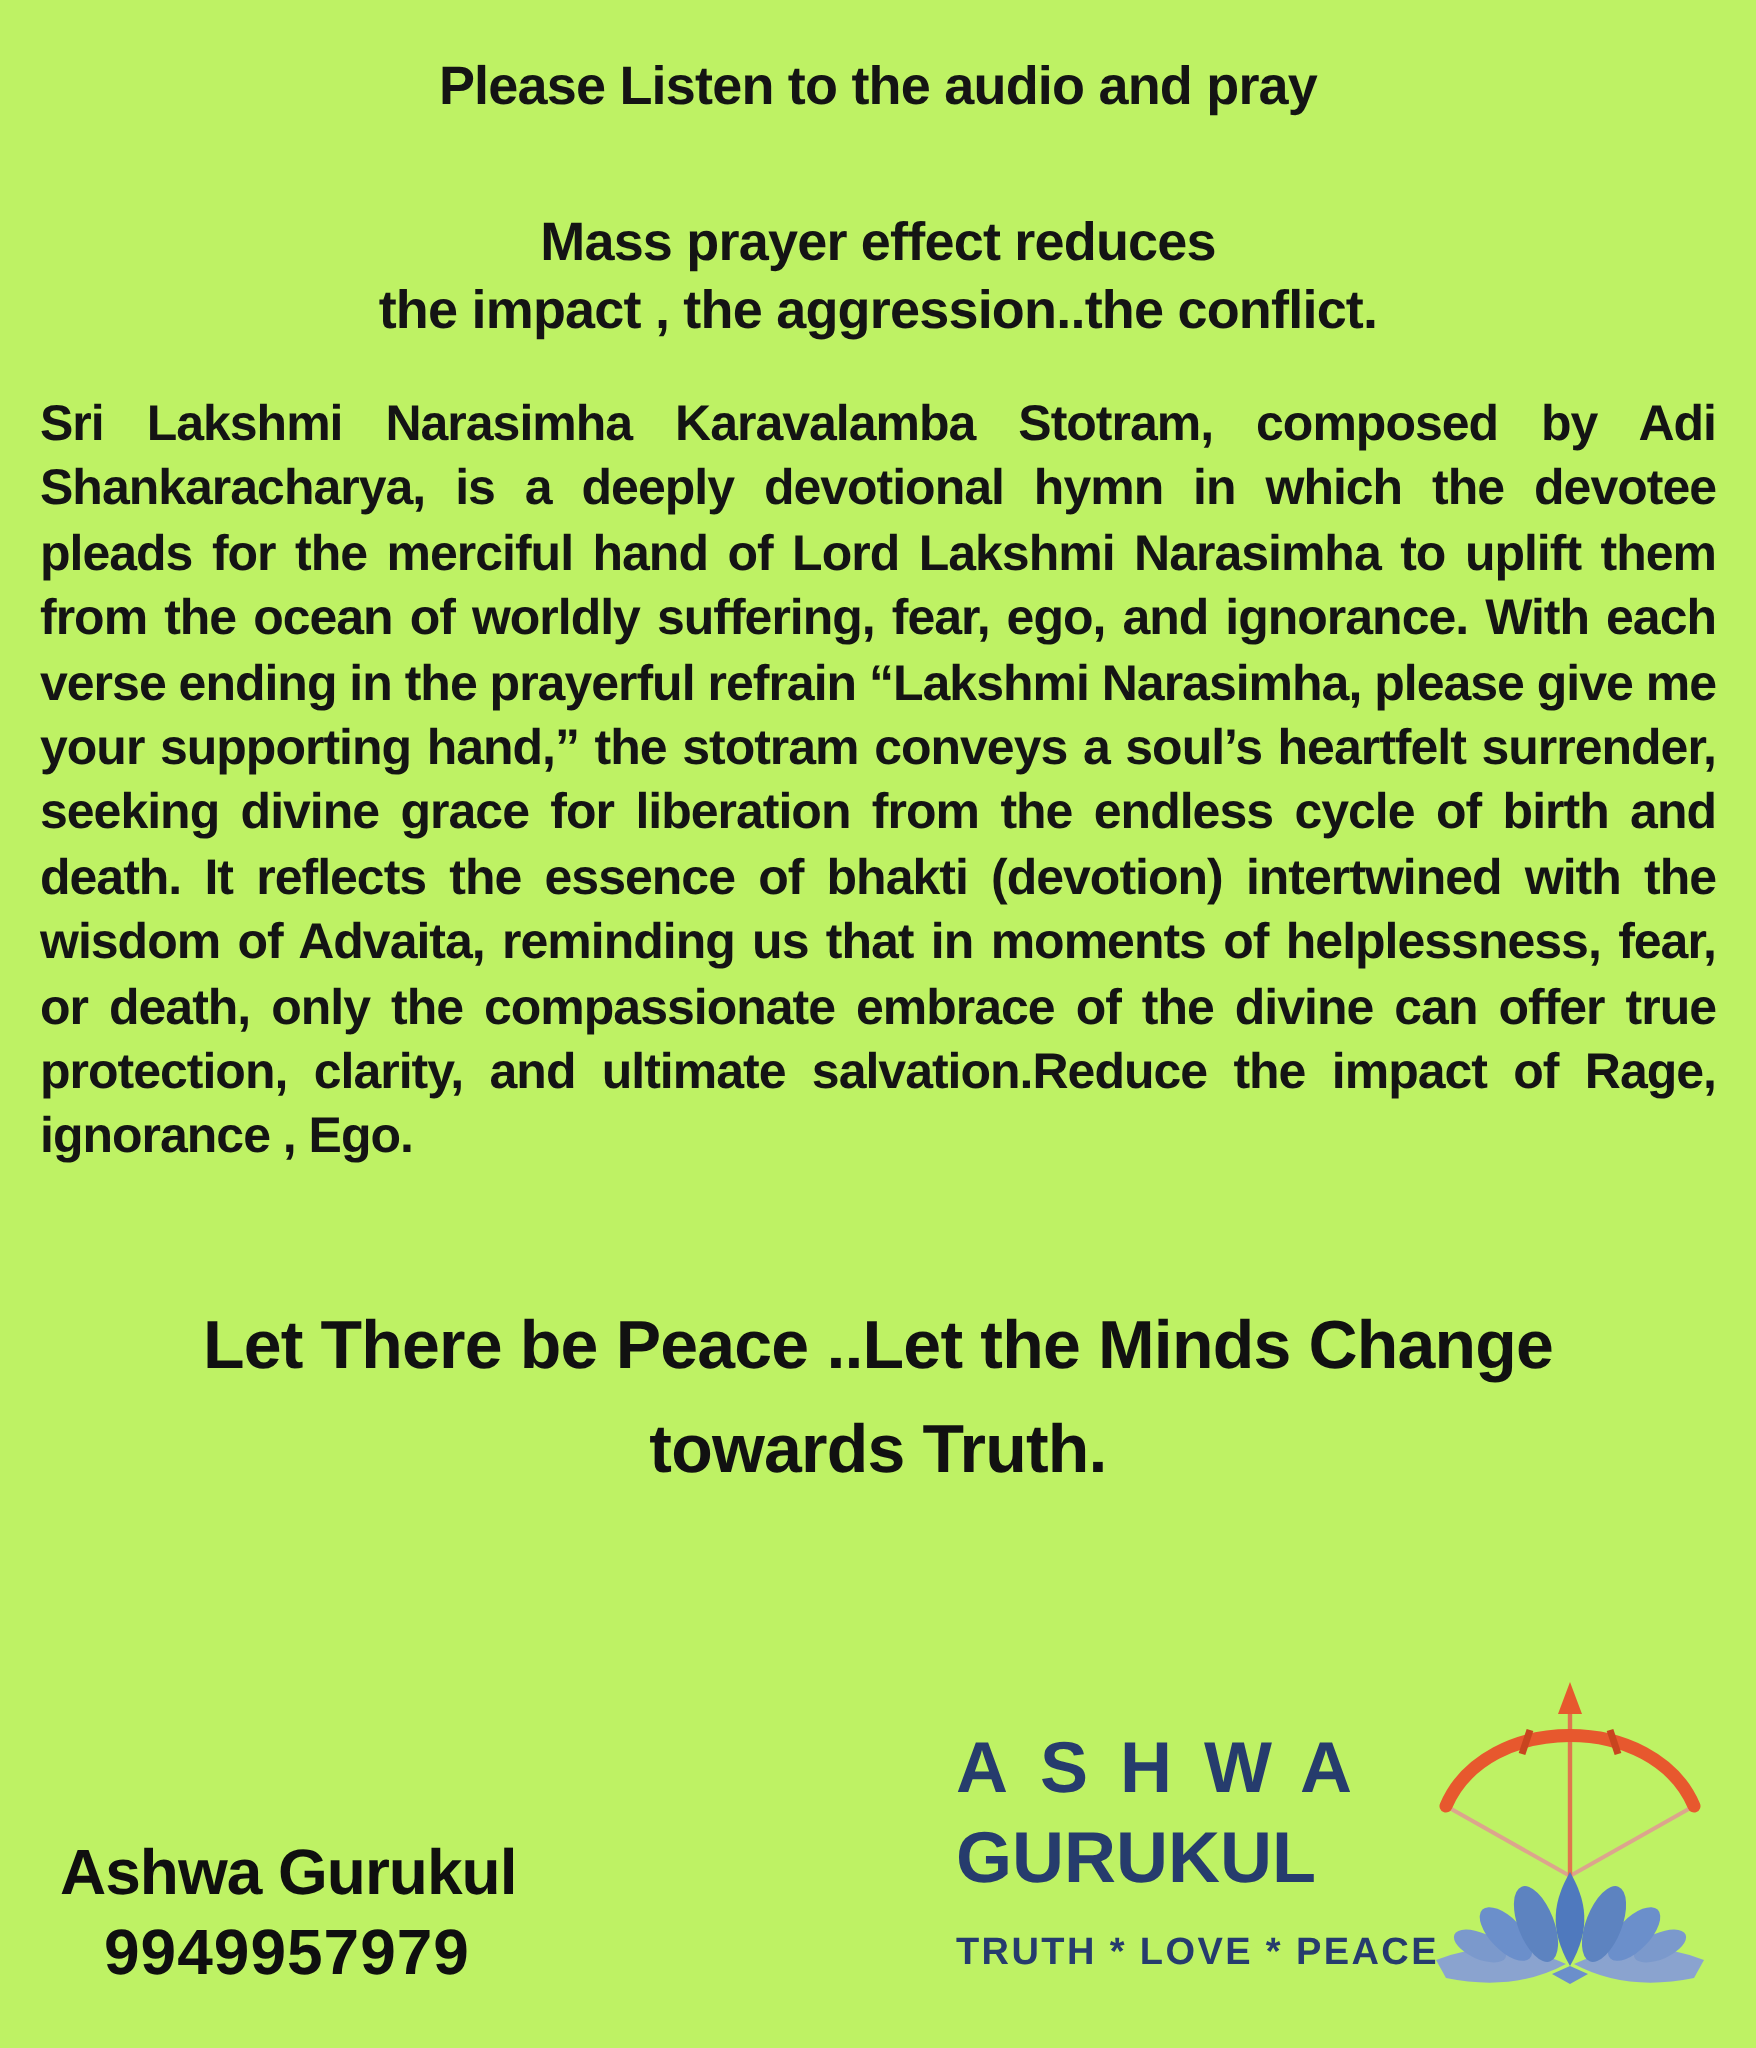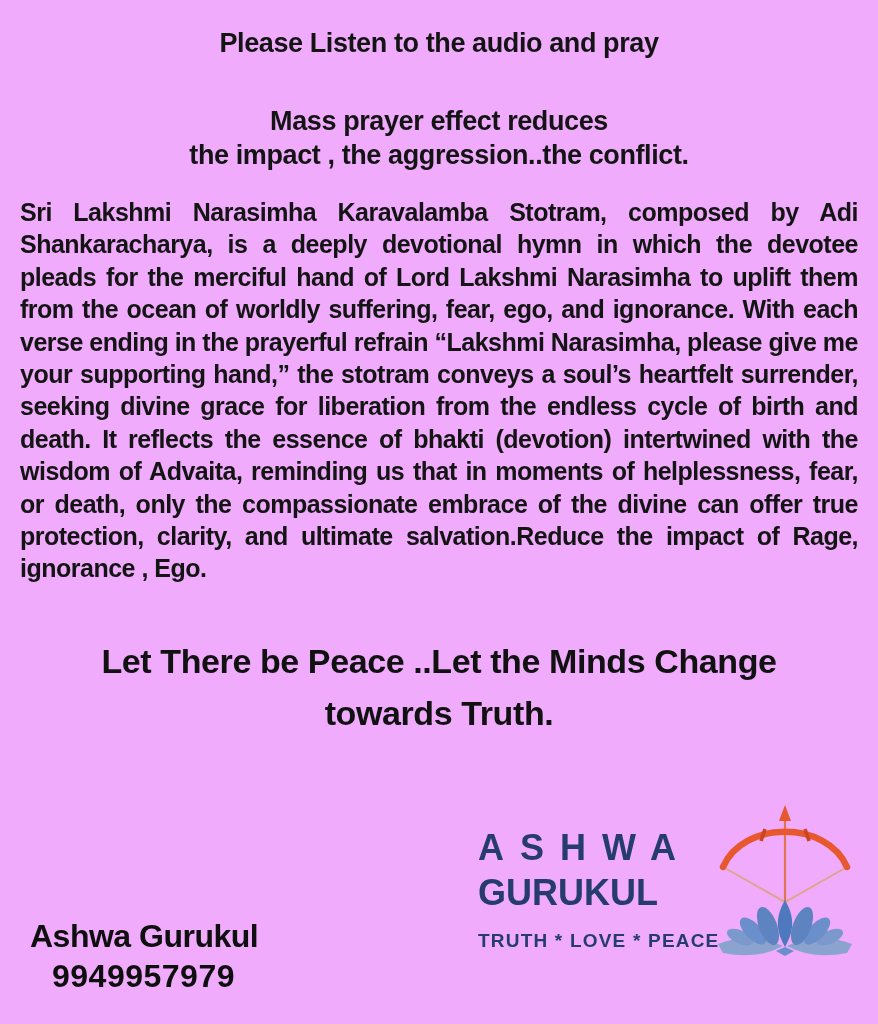--- a/index.html
+++ b/index.html
@@ -2,38 +2,38 @@
 <html><head>
 <meta charset="utf-8">
 <title>Prayer Flyer</title>
 <style>
   html, body { margin: 0; padding: 0; background: #ffffff; }
   .page {
     position: relative;
     width: 878px;
     height: 1024px;
     margin: 0 auto;
-    background: #f0abfc;
+    background: #bef264;
     color: #121212;
     font-family: "Liberation Sans", sans-serif;
     overflow: hidden;
   }
   .heading {
     margin: 0;
     padding-top: 26px;
     text-align: center;
     font-size: 27px;
     line-height: 34px;
     font-weight: 700;
     letter-spacing: -0.4px;
     color: #141414;
   }
   .heading.secondary { padding-top: 44px; }
   .paragraph {
-    margin: 24px 20px 4px 20px;
+    margin: 24px 20px 16px 20px;
     font-size: 25px;
     line-height: 32.4px;
     font-weight: 700;
     letter-spacing: -0.5px;
     text-align: justify;
     text-justify: inter-word;
     color: #141414;
   }
   .listen-line {
     margin: 0;
@@ -60,21 +60,21 @@
     left: 30px;
     top: 916px;
     font-weight: 700;
     color: #0f0f0f;
   }
   .contact .name { font-size: 32px; line-height: 40px; letter-spacing: -0.5px; }
   .contact .phone { font-size: 32px; line-height: 40px; margin-left: 22px; letter-spacing: 0.5px; }
   .logo {
     position: absolute;
     left: 478px;
-    top: 804px;
+    top: 840px;
     display: flex;
     align-items: flex-start;
   }
   .logo-text { margin-top: 24px; }
   .logo-line1 {
     font-size: 36px;
     line-height: 40px;
     font-weight: 700;
     letter-spacing: 16px;
     color: #263c6d;

